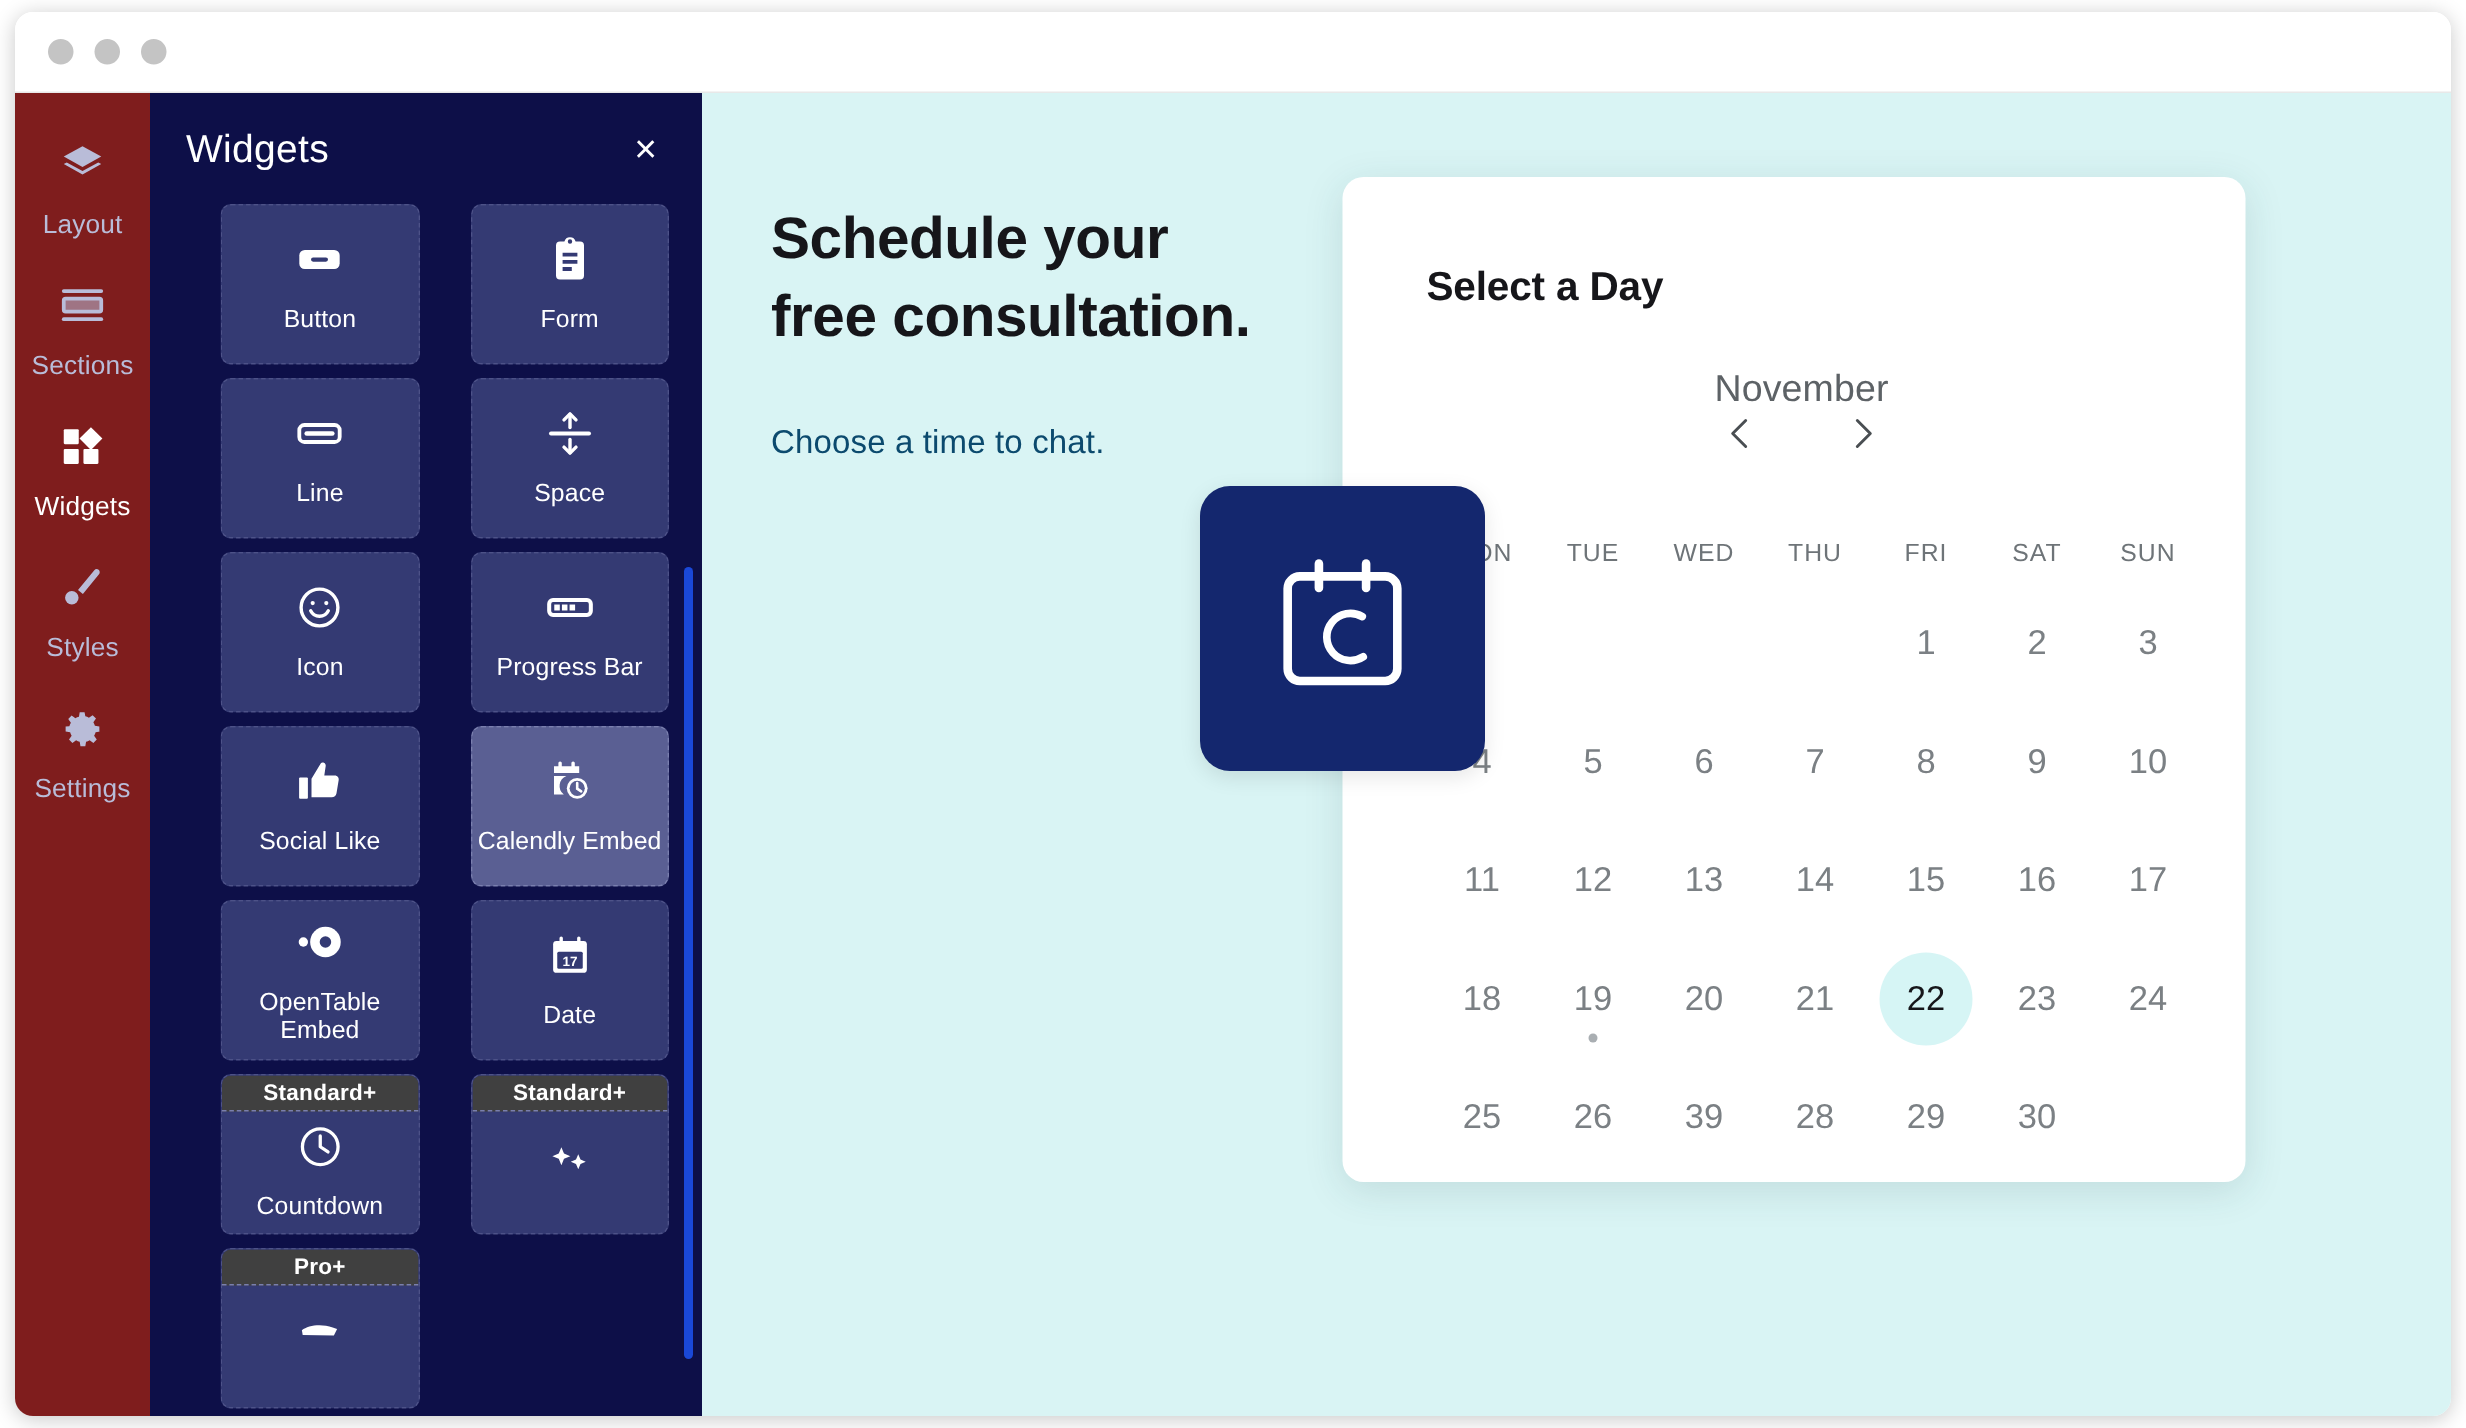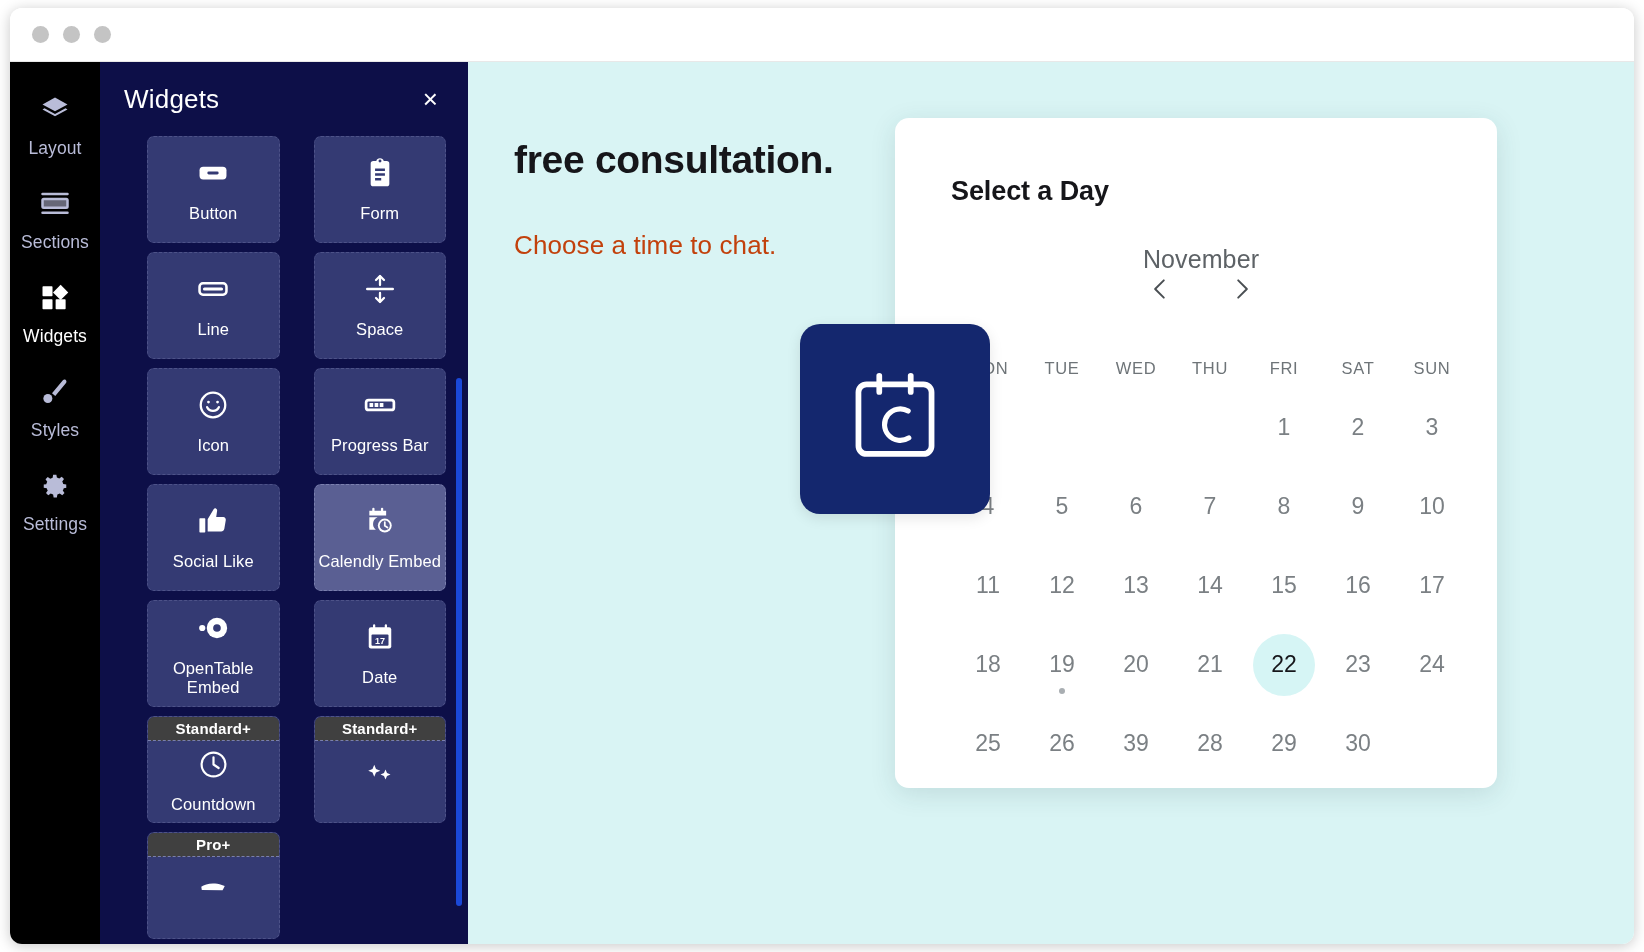--- a/index.html
+++ b/index.html
@@ -50,21 +50,21 @@
     flex: 1 1 auto;
     display: flex;
     min-height: 0;
   }
 
   
   .rail {
     position: relative;
     width: 90px;
     flex: 0 0 90px;
-    background: #000000;
+    background: #7f1d1d;
     padding-top: 18px;
     display: flex;
     flex-direction: column;
     align-items: center;
   }
   .rail-item {
     position: relative;
     width: 90px;
     height: 94px;
     display: flex;
@@ -215,22 +215,22 @@
   }
   .hero-title {
     font-size: 39px;
     font-weight: bold;
     color: #16161a;
     line-height: 1.33;
     letter-spacing: -0.3px;
   }
   .hero-sub {
     margin-top: 44px;
-    font-size: 26px;
-    color: #c2410c;
+    font-size: 22px;
+    color: #0c4a6e;
     letter-spacing: 0.1px;
   }
 
   
   .cal-logo {
     position: absolute;
     left: 332px;
     top: 262px;
     width: 190px;
     height: 190px;
@@ -558,20 +558,21 @@
         </div>
 
         <div class="panel-scrollbar"></div>
       </div>
     </section>
 
     <main class="canvas">
 
       <div class="hero">
         <div class="hero-title">
+          <div>Schedule your</div>
           <div>free consultation.</div>
         </div>
         <div class="hero-sub">Choose a time to chat.</div>
       </div>
 
       <div class="cal-card">
         <div class="cal-card-title">Select a Day</div>
 
         <div class="cal-monthrow">
           <span class="cal-month">November</span>

